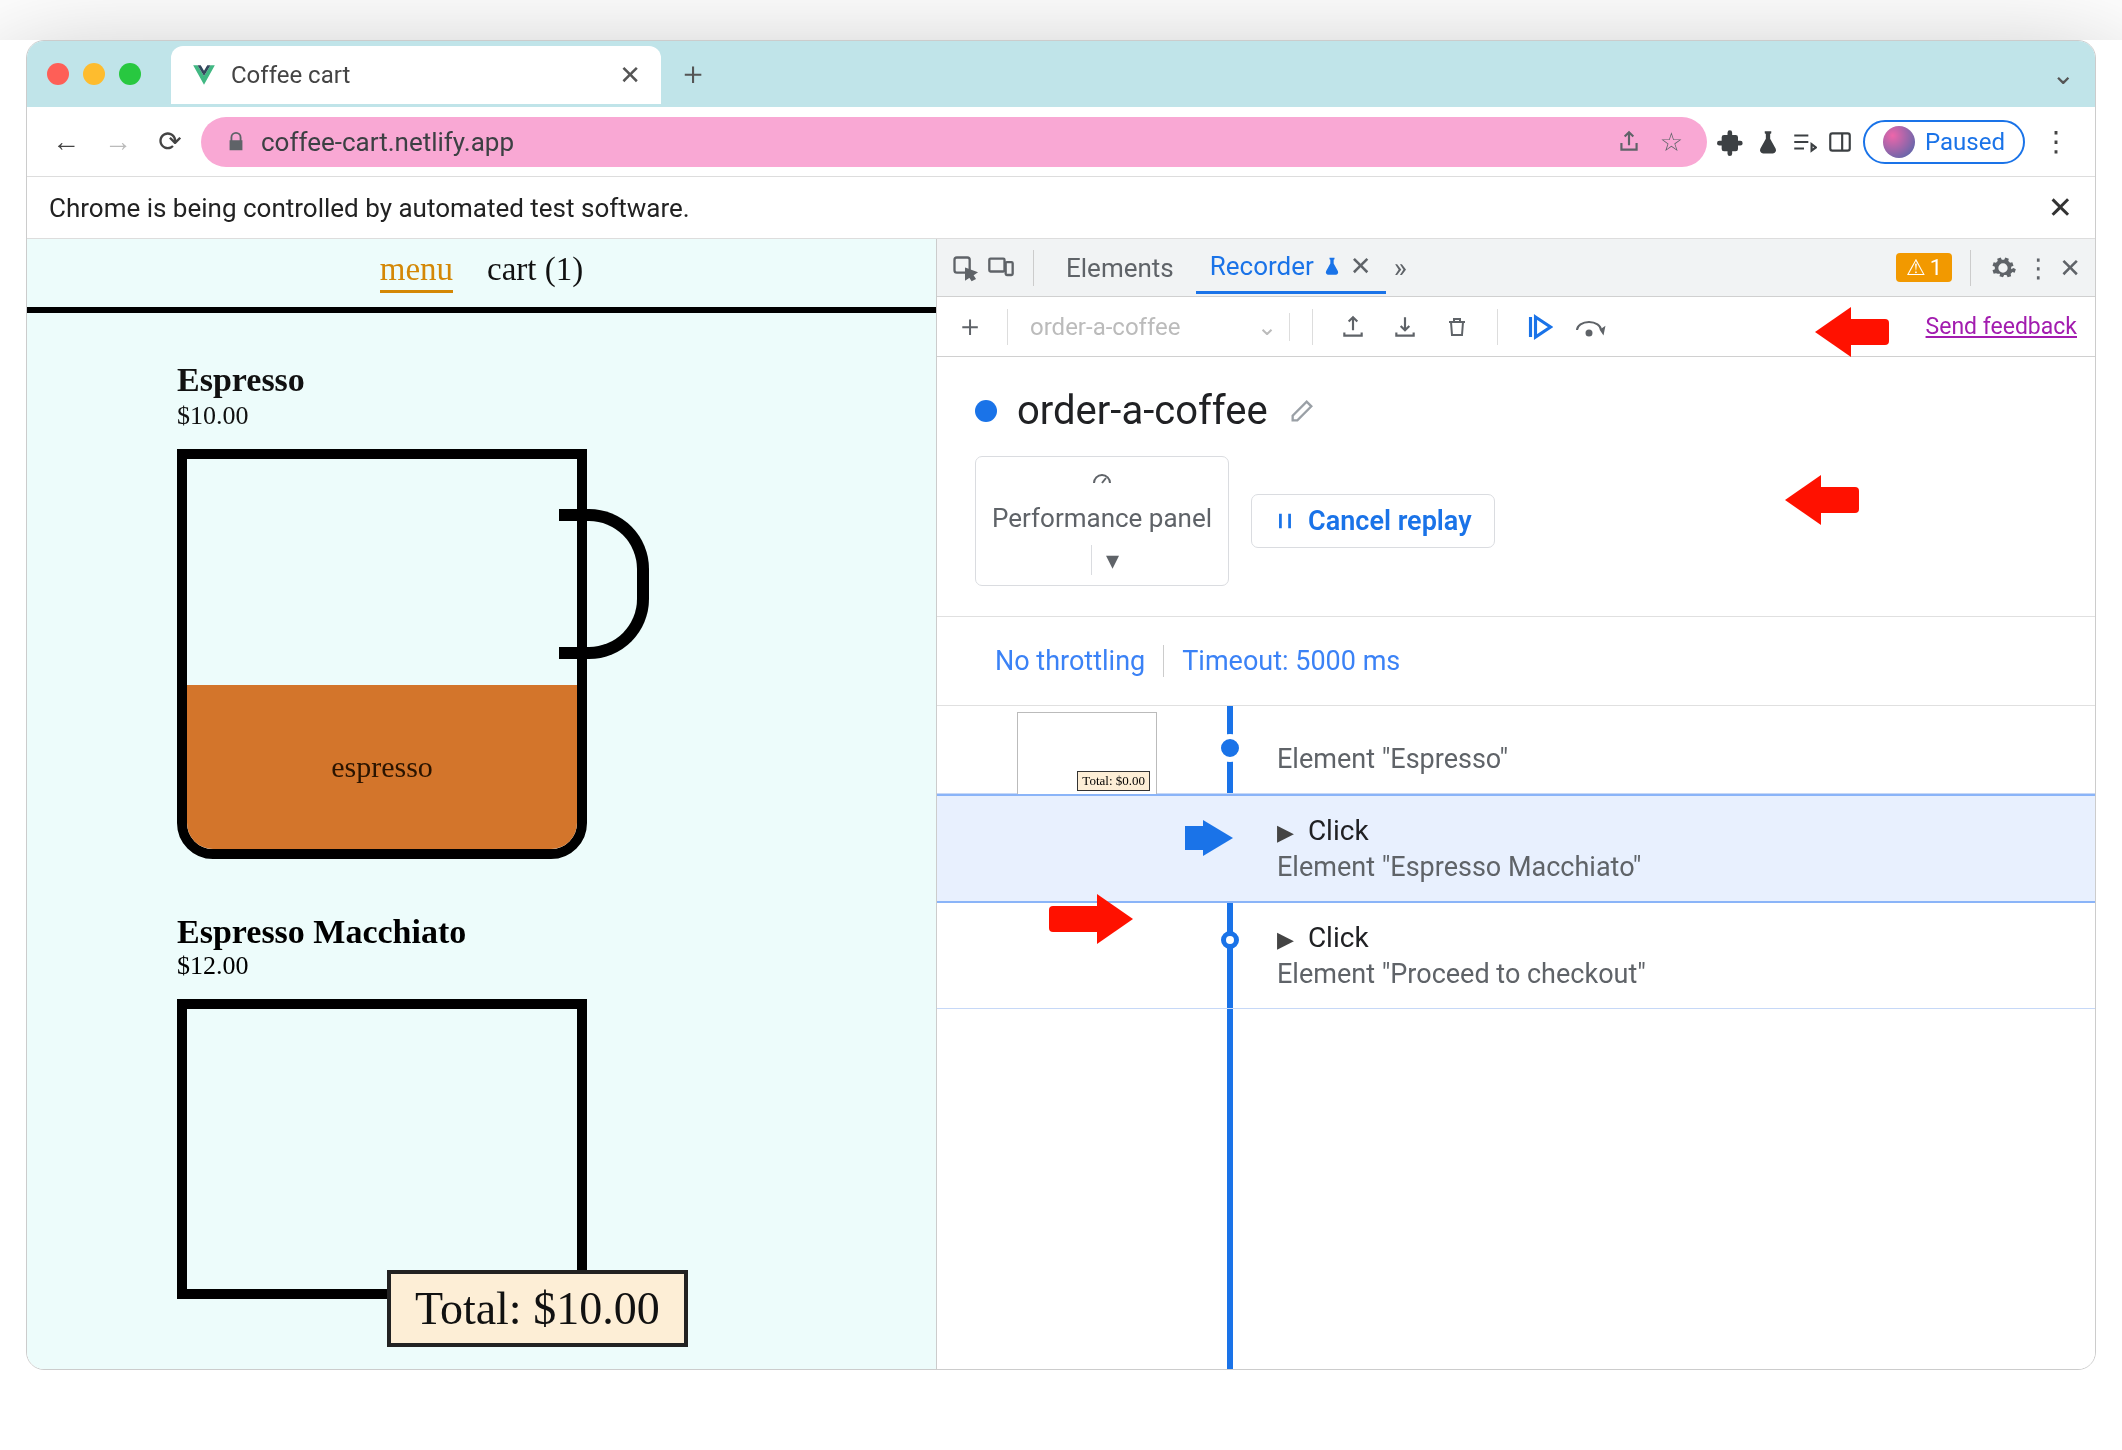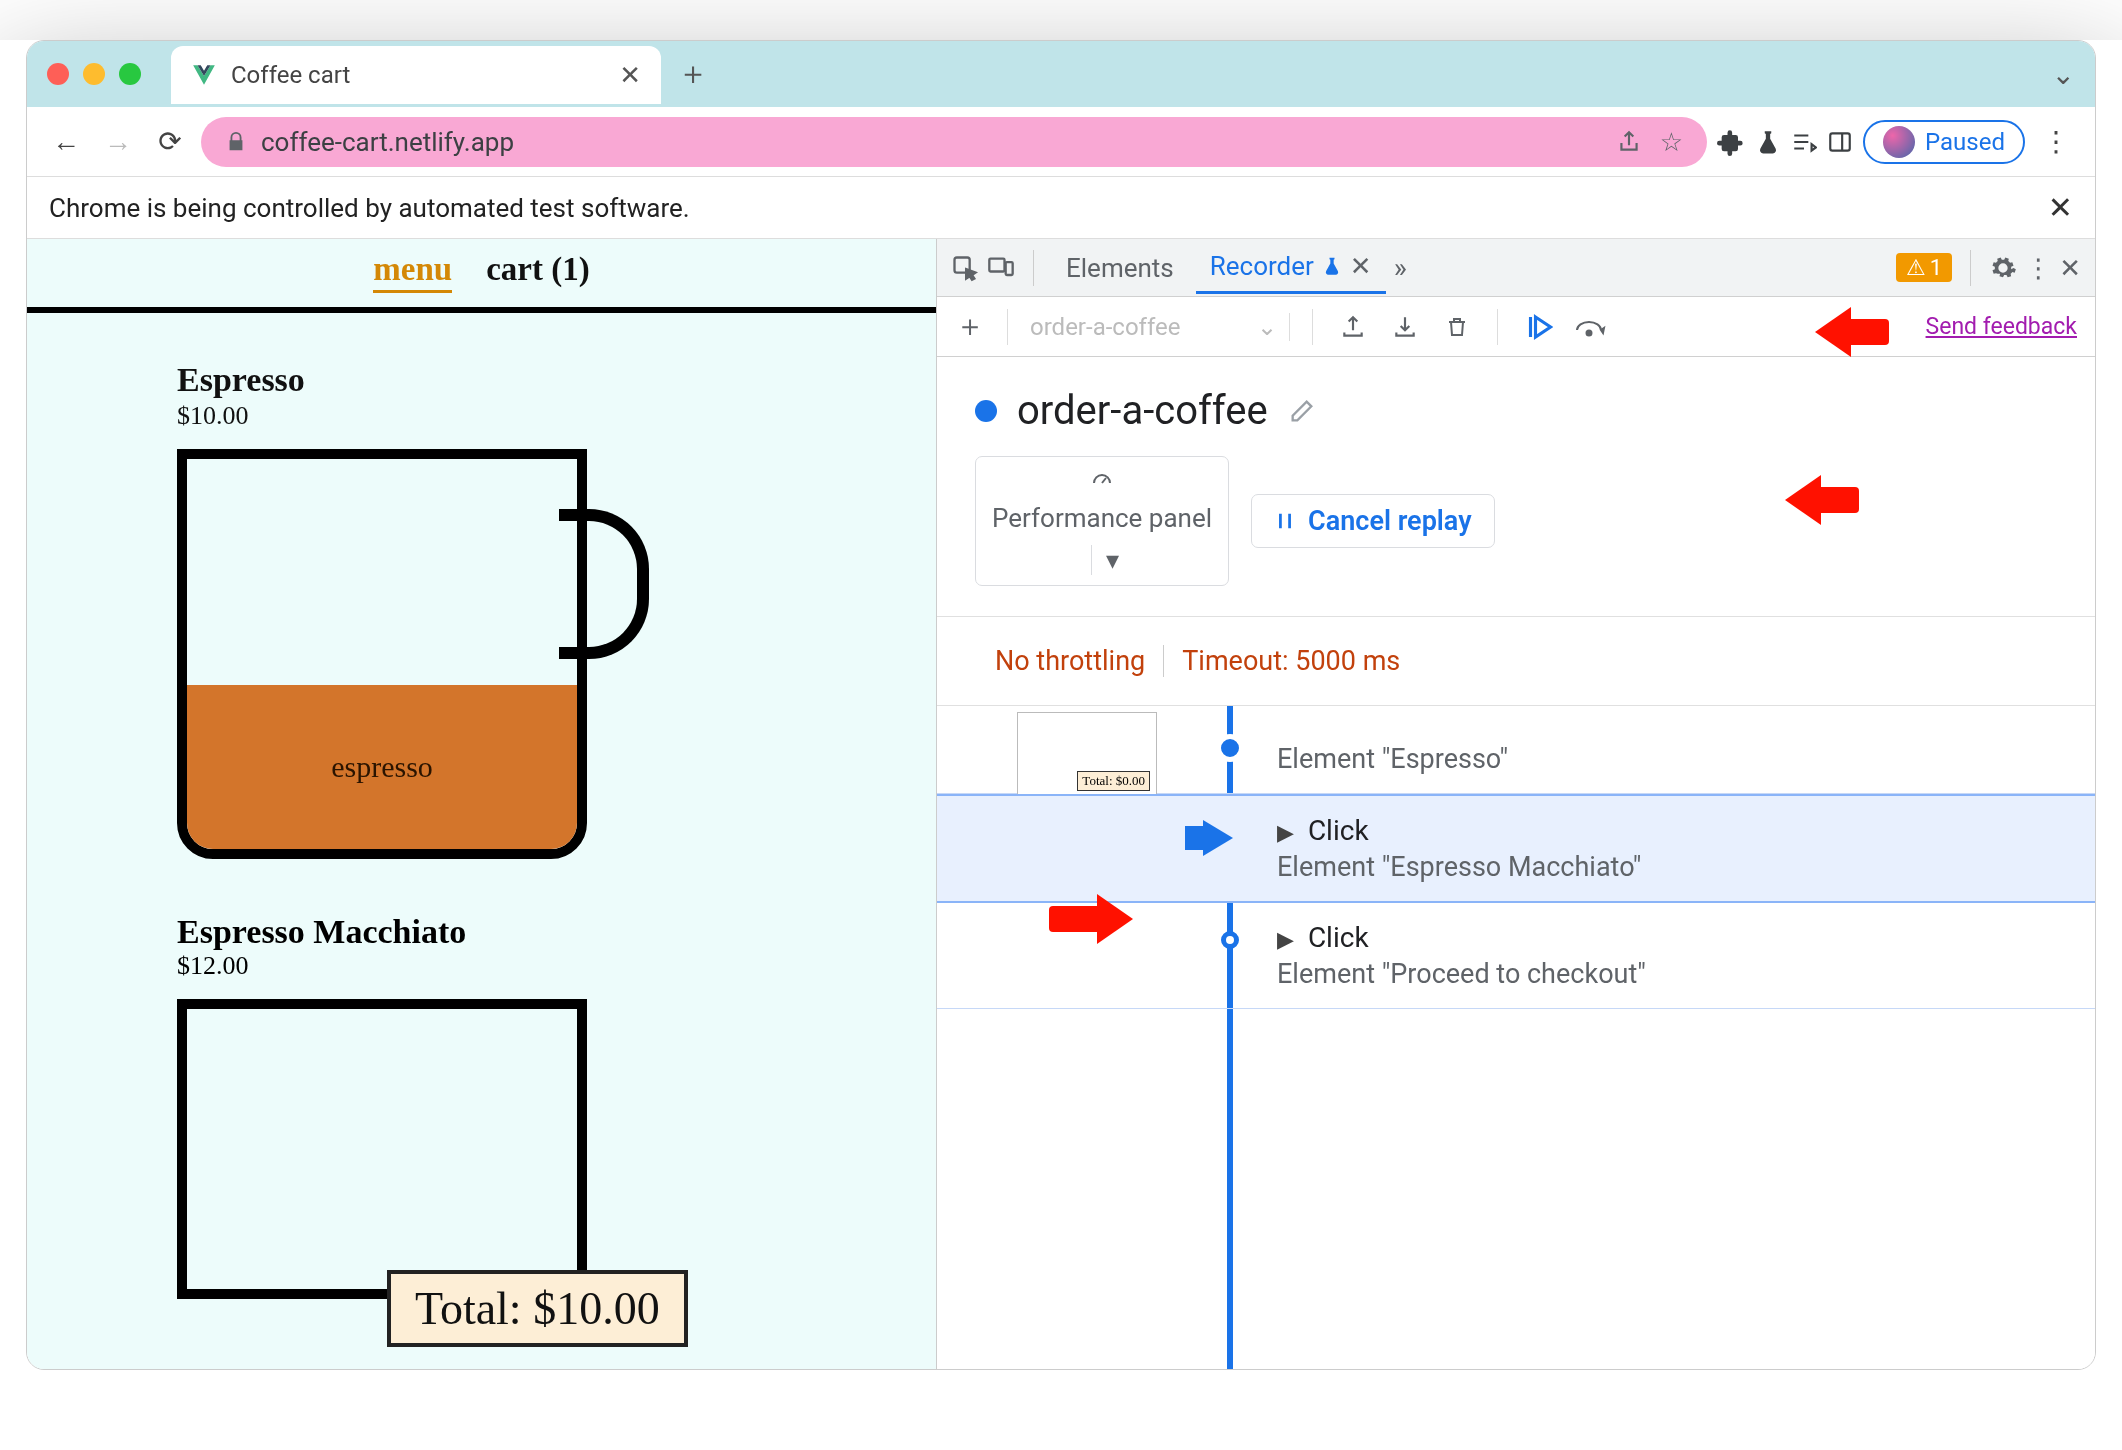--- a/index.html
+++ b/index.html
@@ -28,21 +28,21 @@
 .paused-pill { border: 2px solid #1a73e8; border-radius: 22px; padding: 4px 18px; display: flex; align-items: center; gap: 10px; color: #1a73e8; font-size: 24px; }
 .avatar { width: 32px; height: 32px; border-radius: 50%; background: radial-gradient(circle at 30% 30%, #e6a, #46a); }
 
 .automation-bar { height: 62px; border-bottom: 1px solid #ddd; display: flex; align-items: center; padding: 0 22px; font-size: 26px; color: #222; }
 .automation-bar .close-x { margin-left: auto; font-size: 30px; color: #333; }
 
 .content { display: flex; height: calc(100% - 66px - 70px - 62px); }
 
 
 .page { flex: 0 0 910px; background: #edfcfb; border-right: 1px solid #ccc; overflow: hidden; position: relative; }
-.page-nav { display: flex; justify-content: center; gap: 34px; padding: 12px 0 10px; font-family: Georgia, serif; font-size: 33px; font-weight: 700; }
+.page-nav { display: flex; justify-content: center; gap: 34px; padding: 12px 0 10px; font-family: Georgia, serif; font-size: 33px; font-weight: 400; }
 .page-nav .menu { color: #d48806; border-bottom: 3px solid #d48806; padding-bottom: 2px; }
 .page-nav .cart { color: #111; }
 .page-divider { height: 6px; background: #000; margin-top: 4px; }
 .product { padding: 48px 0 0 150px; font-family: Georgia, serif; }
 .product h2 { font-size: 34px; font-weight: 700; color: #111; }
 .product .price { font-size: 26px; color: #111; margin-top: 2px; }
 .cup { margin-top: 18px; position: relative; width: 430px; height: 420px; }
 .cup-body { position: absolute; left: 0; top: 0; width: 410px; height: 410px; border: 10px solid #000; border-radius: 0 0 36px 36px; background: #edfcfb; overflow: hidden; }
 .cup-handle { position: absolute; right: -42px; top: 60px; width: 90px; height: 150px; border: 12px solid #000; border-left: none; border-radius: 0 60px 60px 0; }
 .coffee-fill { position: absolute; left: 0; right: 0; bottom: 0; height: 42%; background: #d3752b; display: flex; align-items: center; justify-content: center; font-family: Georgia, serif; font-size: 30px; color: #2a1400; }
@@ -73,21 +73,21 @@
 .blue-dot { width: 22px; height: 22px; border-radius: 50%; background: #1a73e8; }
 .edit-icon { color: #9aa0a6; }
 
 .rec-controls { padding: 0 38px 30px; display: flex; gap: 22px; align-items: center; }
 .perf-btn { border: 1px solid #dadce0; border-radius: 7px; padding: 10px 16px; display: flex; align-items: center; gap: 12px; font-size: 26px; color: #5f6368; flex-direction: column; }
 .perf-btn .chev { border-left: 1px solid #dadce0; padding-left: 14px; margin-left: 6px; }
 .cancel-btn { border: 1px solid #dadce0; border-radius: 7px; padding: 10px 22px; display: flex; align-items: center; gap: 12px; font-size: 27px; font-weight: 600; color: #1a73e8; }
 
 .settings-row { border-top: 1px solid #e0e0e0; border-bottom: 1px solid #e0e0e0; padding: 28px 58px; display: flex; gap: 140px; }
 .settings-col h3 { font-size: 30px; font-weight: 400; color: #202124; margin-bottom: 14px; }
-.settings-col .vals { font-size: 27px; color: #c2410c; display: flex; gap: 18px; }
+.settings-col .vals { font-size: 27px; color: #3b82f6; display: flex; gap: 18px; }
 .settings-col .vals .vbar { width: 1px; background: #ccc; }
 
 .steps { flex: 1; overflow: hidden; position: relative; }
 .timeline { position: absolute; left: 290px; top: 0; bottom: 0; width: 6px; background: #1a73e8; }
 .step { position: relative; padding: 18px 50px 18px 340px; border-bottom: 1px solid #c6d8f7; }
 .step.active { background: #e8f0fe; border-top: 2px solid #8ab4f8; border-bottom: 2px solid #8ab4f8; }
 .step .node { position: absolute; left: 279px; top: 28px; width: 28px; height: 28px; border-radius: 50%; background: #1a73e8; border: 5px solid #fff; }
 .step .node.hollow { background: #fff; border: 5px solid #1a73e8; width: 18px; height: 18px; left: 284px; }
 .step.active .marker { position: absolute; left: 266px; top: 24px; width: 0; height: 0; border-top: 18px solid transparent; border-bottom: 18px solid transparent; border-left: 30px solid #1a73e8; }
 .step.active .marker::before { content: ""; position: absolute; left: -48px; top: -12px; width: 24px; height: 24px; background: #1a73e8; }

